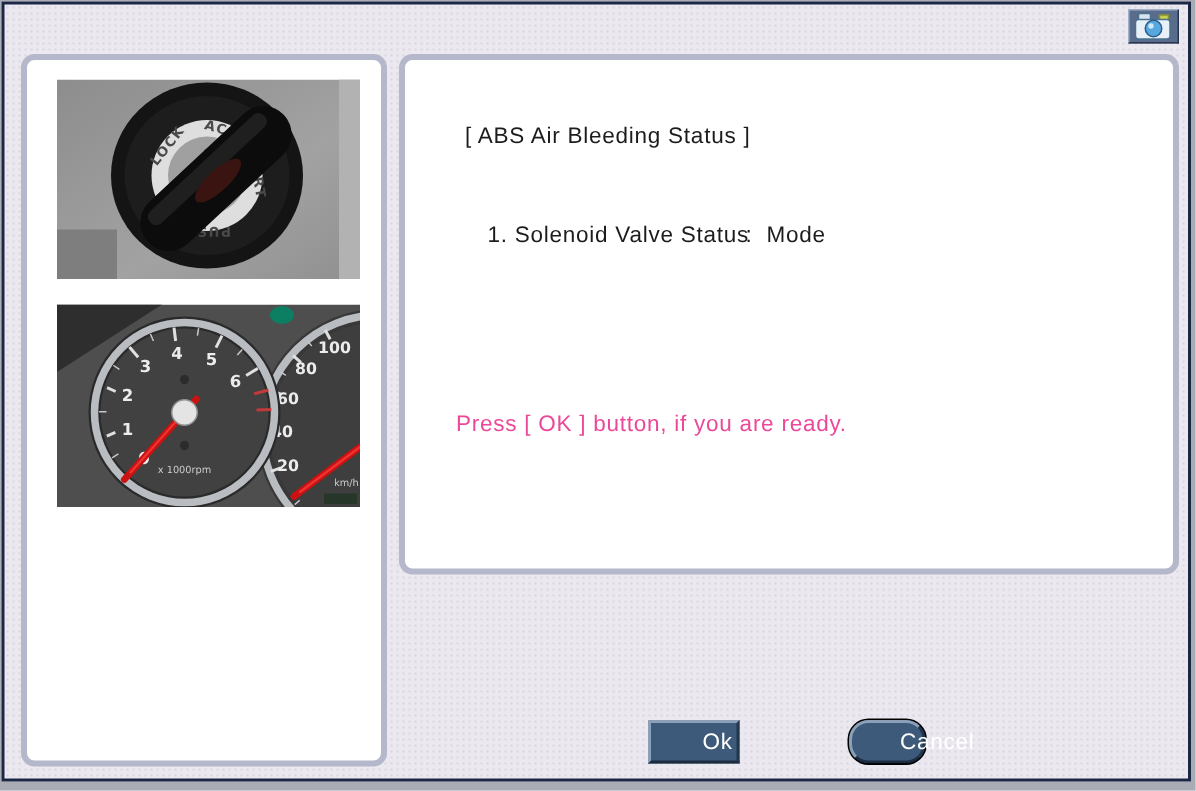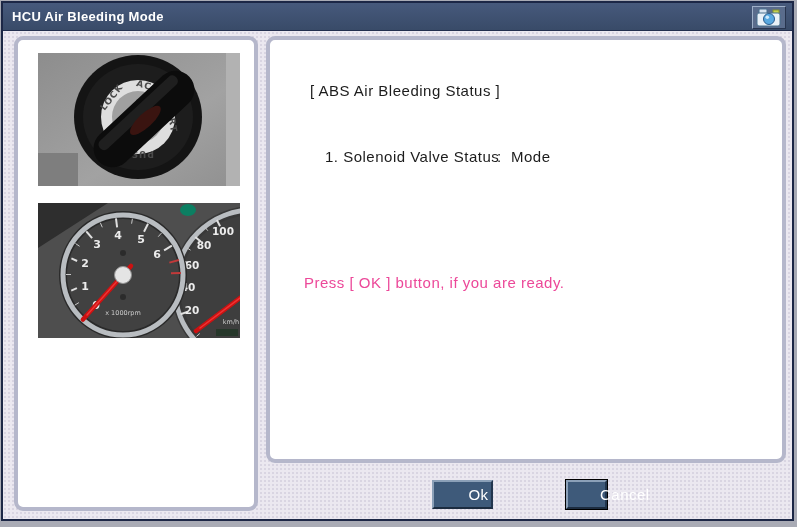--- a/index.html
+++ b/index.html
@@ -29,21 +29,21 @@
     background:#5a6c8c;
     border:1px solid; border-color:#9fb0c8 #28354f #28354f #9fb0c8;
     display:flex; align-items:center; justify-content:center; cursor:pointer;
   }
 
   .panel {
     position:absolute; background:#ffffff;
     border:4px solid #b5b7cb; border-radius:9px;
   }
   .left-panel  { left:11px; top:33px; width:244px; height:475px; }
-  .right-panel { left:263px; top:33px; width:520px; height:427px;text-decoration:underline; }
+  .right-panel { left:263px; top:33px; width:520px; height:347px;text-decoration:underline; }
 
   .photo { position:absolute; display:block; overflow:hidden; }
   .photo-ignition { left:20px; top:13px;  width:202px; height:133px; }
   .photo-cluster  { left:20px; top:163px; width:202px; height:135px; }
 
   .status-heading {
     position:absolute; left:40px; top:42px;
     font-size:15px; color:#1c1c1c; letter-spacing:0.5px; white-space:pre;
   }
   .status-row {
@@ -60,32 +60,29 @@
 
   .btn {
     position:absolute; top:477px; height:29px;
     background:#3e5a7a; color:#ffffff;
     font-family:"Liberation Sans", sans-serif;
     font-size:15px; letter-spacing:0.5px;
     border:2px solid; border-color:#8ba0b8 #22364e #1c2c40 #8ba0b8;
     cursor:pointer; text-align:center; line-height:24px;padding-left:32px;
   }
   .btn-ok     { left:429px; width:61px; }
-  .btn-cancel { left:563px; width:41px; box-shadow:0 0 0 1px #000000; }
+  .btn-cancel { left:563px; width:51px; box-shadow:0 0 0 1px #000000;border-radius:13px; }
 
   svg text { font-family:"DejaVu Sans", sans-serif; }
 </style>
 </head>
 <body>
 
 <div class="frame">
 
-  <div class="titlebar">
-    <span>HCU Air Bleeding Mode</span>
-  </div>
 
   <div class="camera-btn" title="">
     <svg width="26" height="19" viewBox="0 0 26 19">
       <rect x="3" y="1" width="8" height="5" rx="1" fill="#d9e4f0" stroke="#49708e" stroke-width="1"></rect>
       <rect x="17" y="2" width="6" height="4" fill="#c6d050" stroke="#86922e" stroke-width="1"></rect>
       <rect x="1" y="5" width="23" height="13" rx="2" fill="#e9f1f8" stroke="#49708e" stroke-width="1"></rect>
       <circle cx="13" cy="11" r="5.5" fill="#58a8e0" stroke="#2c5c8c" stroke-width="1"></circle>
       <circle cx="11.3" cy="9.3" r="1.8" fill="#cfe9fa"></circle>
     </svg>
   </div>

